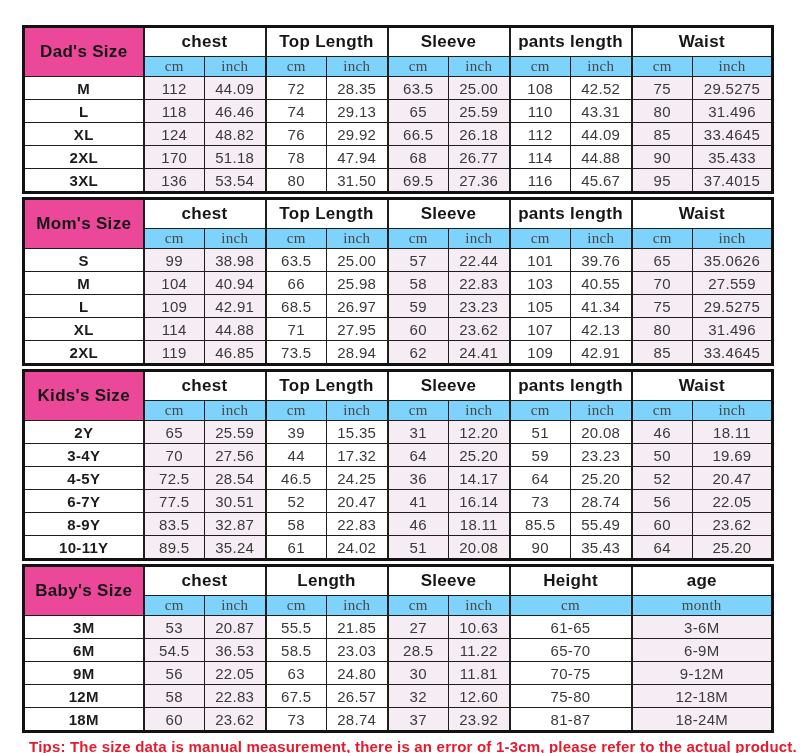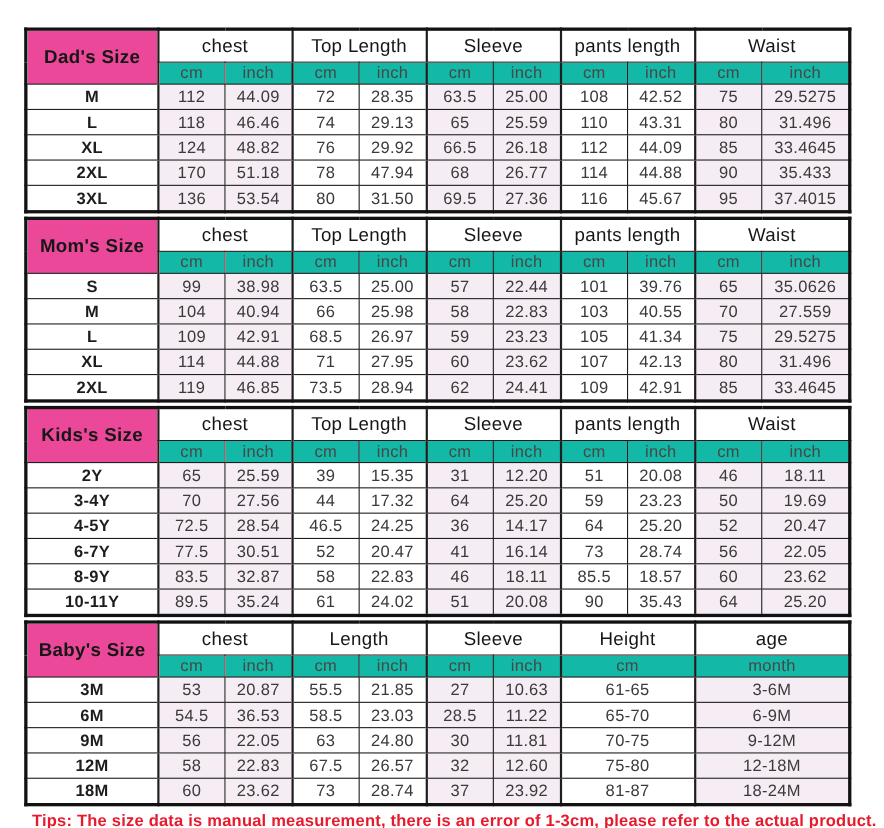--- a/index.html
+++ b/index.html
@@ -19,28 +19,28 @@
   .size-table th,.size-table td{
     border:1px solid #1e1e1e;
     text-align:center;
     vertical-align:middle;
     padding:0;
     overflow:hidden;
     white-space:nowrap;
     letter-spacing:0.3px;
   }
   .size-table .col-header{
-    height:28px;font-size:17px;font-weight:normal;color:#161616;background:#fff;
+    height:28px;font-size:17px;font-weight:bold;color:#161616;background:#fff;
   }
   .size-table .size-label{
     font-size:17px;font-weight:bold;color:#161616;background:#ec4899;
     border-right-width:2px;
   }
   .size-table .unit-header{
-    height:19px;font-size:15px;font-weight:normal;color:#474747;background:#14b8a6;
+    height:19px;font-size:15px;font-weight:normal;color:#474747;background:#7dd3fc;font-family:Liberation Serif, serif;
   }
   .size-table td{
     height:22px;font-size:15px;color:#3a3a3a;background:#fff;
   }
   .size-table .row-label{
     font-size:15px;font-weight:bold;color:#1c1c1c;background:#fff;
     border-right-width:2px;
   }
   .size-table .shaded{background:#f6ecf4;}
   .size-table .group-start{border-left-width:2px;}
@@ -355,21 +355,21 @@
         </tr>
         <tr>
           <th class="row-label">8-9Y</th>
           <td class="shaded group-start">83.5</td>
           <td class="shaded ">32.87</td>
           <td class="group-start">58</td>
           <td>22.83</td>
           <td class="shaded group-start">46</td>
           <td class="shaded ">18.11</td>
           <td class="group-start">85.5</td>
-          <td>18.57</td>
+          <td>55.49</td>
           <td class="shaded group-start">60</td>
           <td class="shaded ">23.62</td>
         </tr>
         <tr>
           <th class="row-label">10-11Y</th>
           <td class="shaded group-start">89.5</td>
           <td class="shaded ">35.24</td>
           <td class="group-start">61</td>
           <td>24.02</td>
           <td class="shaded group-start">51</td>

